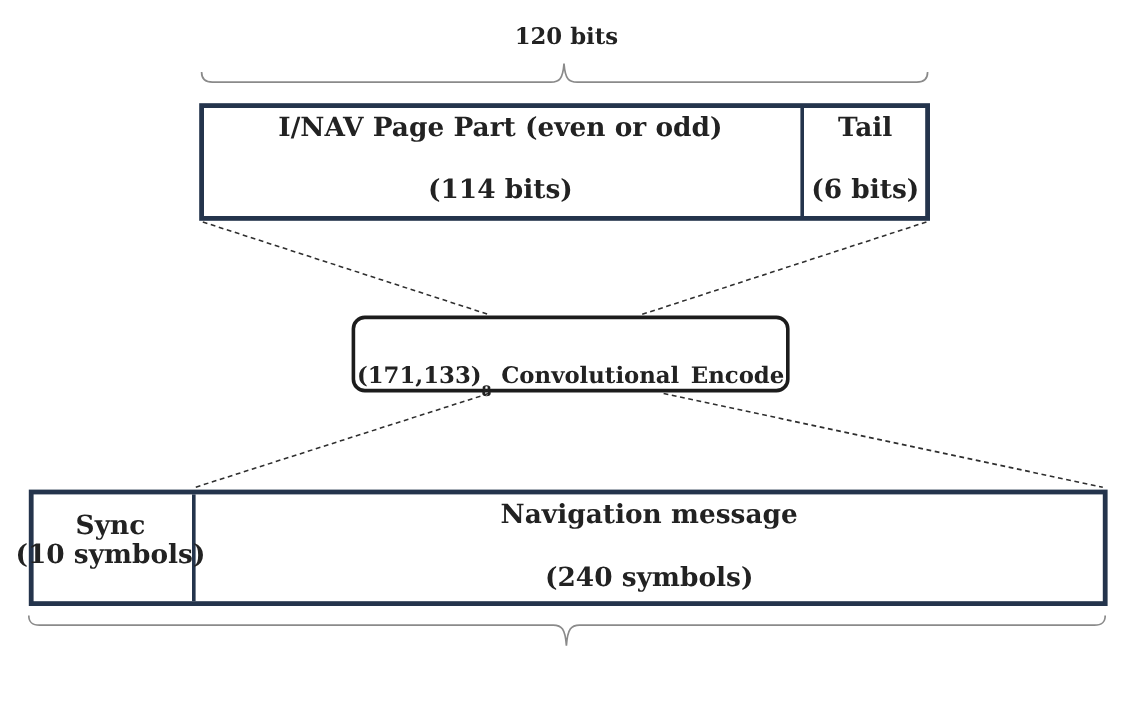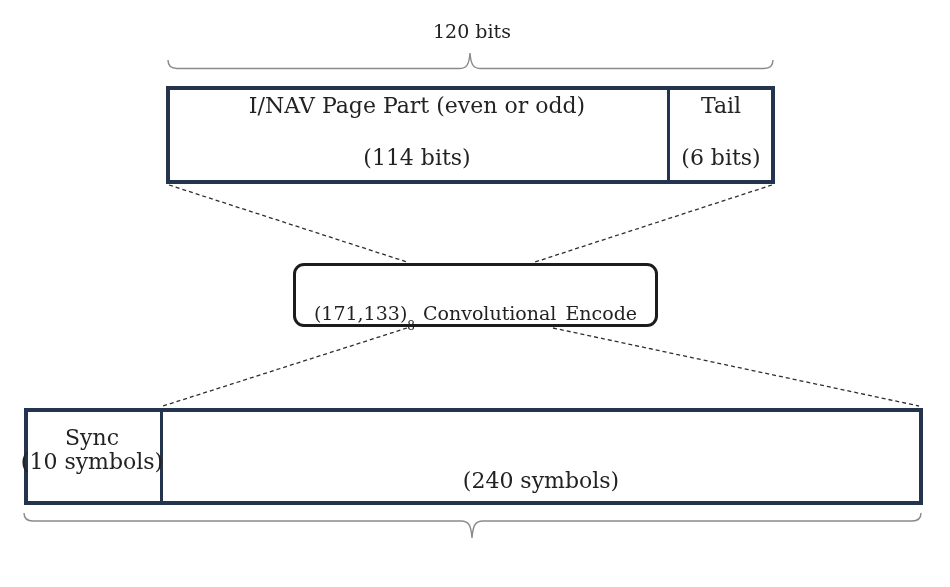--- a/index.html
+++ b/index.html
@@ -11,20 +11,21 @@
     --background:#ffffff;
   }
   html,body{margin:0;padding:0;background:var(--background);}
   .canvas{
     position:relative;
     width:950px;height:587px;
     background:var(--background);
     font-family:"DejaVu Serif","Liberation Serif",serif;
     color:var(--text);
     overflow:hidden;
+    font-weight:bold;
   }
   svg.layer{position:absolute;left:0;top:0;width:950px;height:587px;}
   .brace{fill:none;stroke:var(--brace);stroke-width:1.4;}
   .dash{stroke:var(--dashed);stroke-width:1.3;stroke-dasharray:4 3;fill:none;}
   .box{
     position:absolute;
     border:4px solid var(--box-border);
     background:var(--background);
     box-sizing:border-box;
   }
@@ -92,16 +93,17 @@
     <span>(171,133)</span>
       <sub>8</sub>
       <span class="enc-name">Convolutional Encode</span>
   </div>
 
   <div class="box" style="left:24px;top:408px;width:899px;height:97px">
     <div class="divider" style="left:132px"></div>
   </div>
   <div class="t" style="left:92px;top:438px">Sync</div>
   <div class="t" style="left:92px;top:462px">(10 symbols)</div>
+  <div class="t" style="left:541px;top:429px">Navigation message</div>
   <div class="t" style="left:541px;top:481px">(240 symbols)</div>
 
 
 </div>
 
 </body></html>

